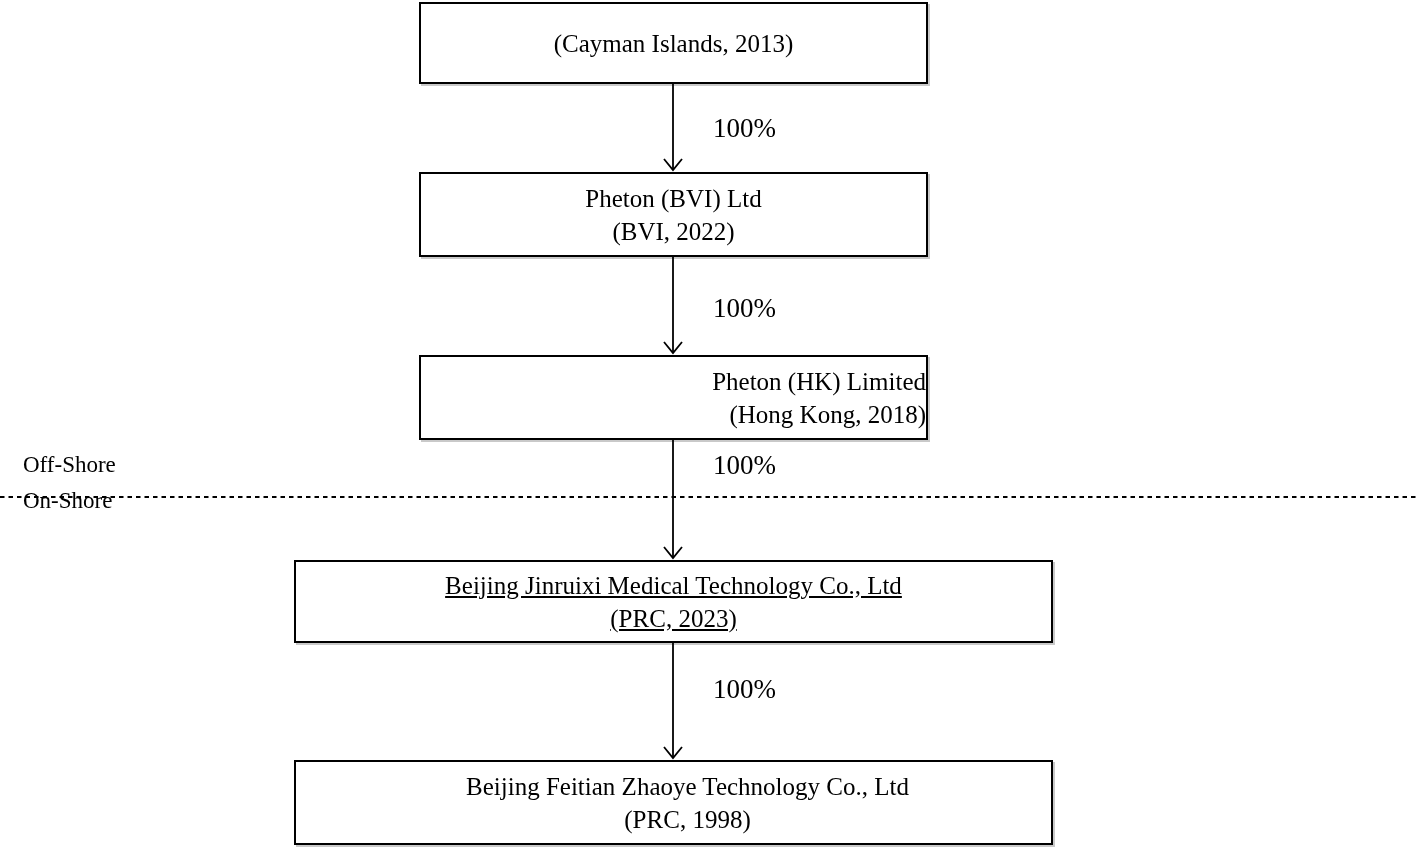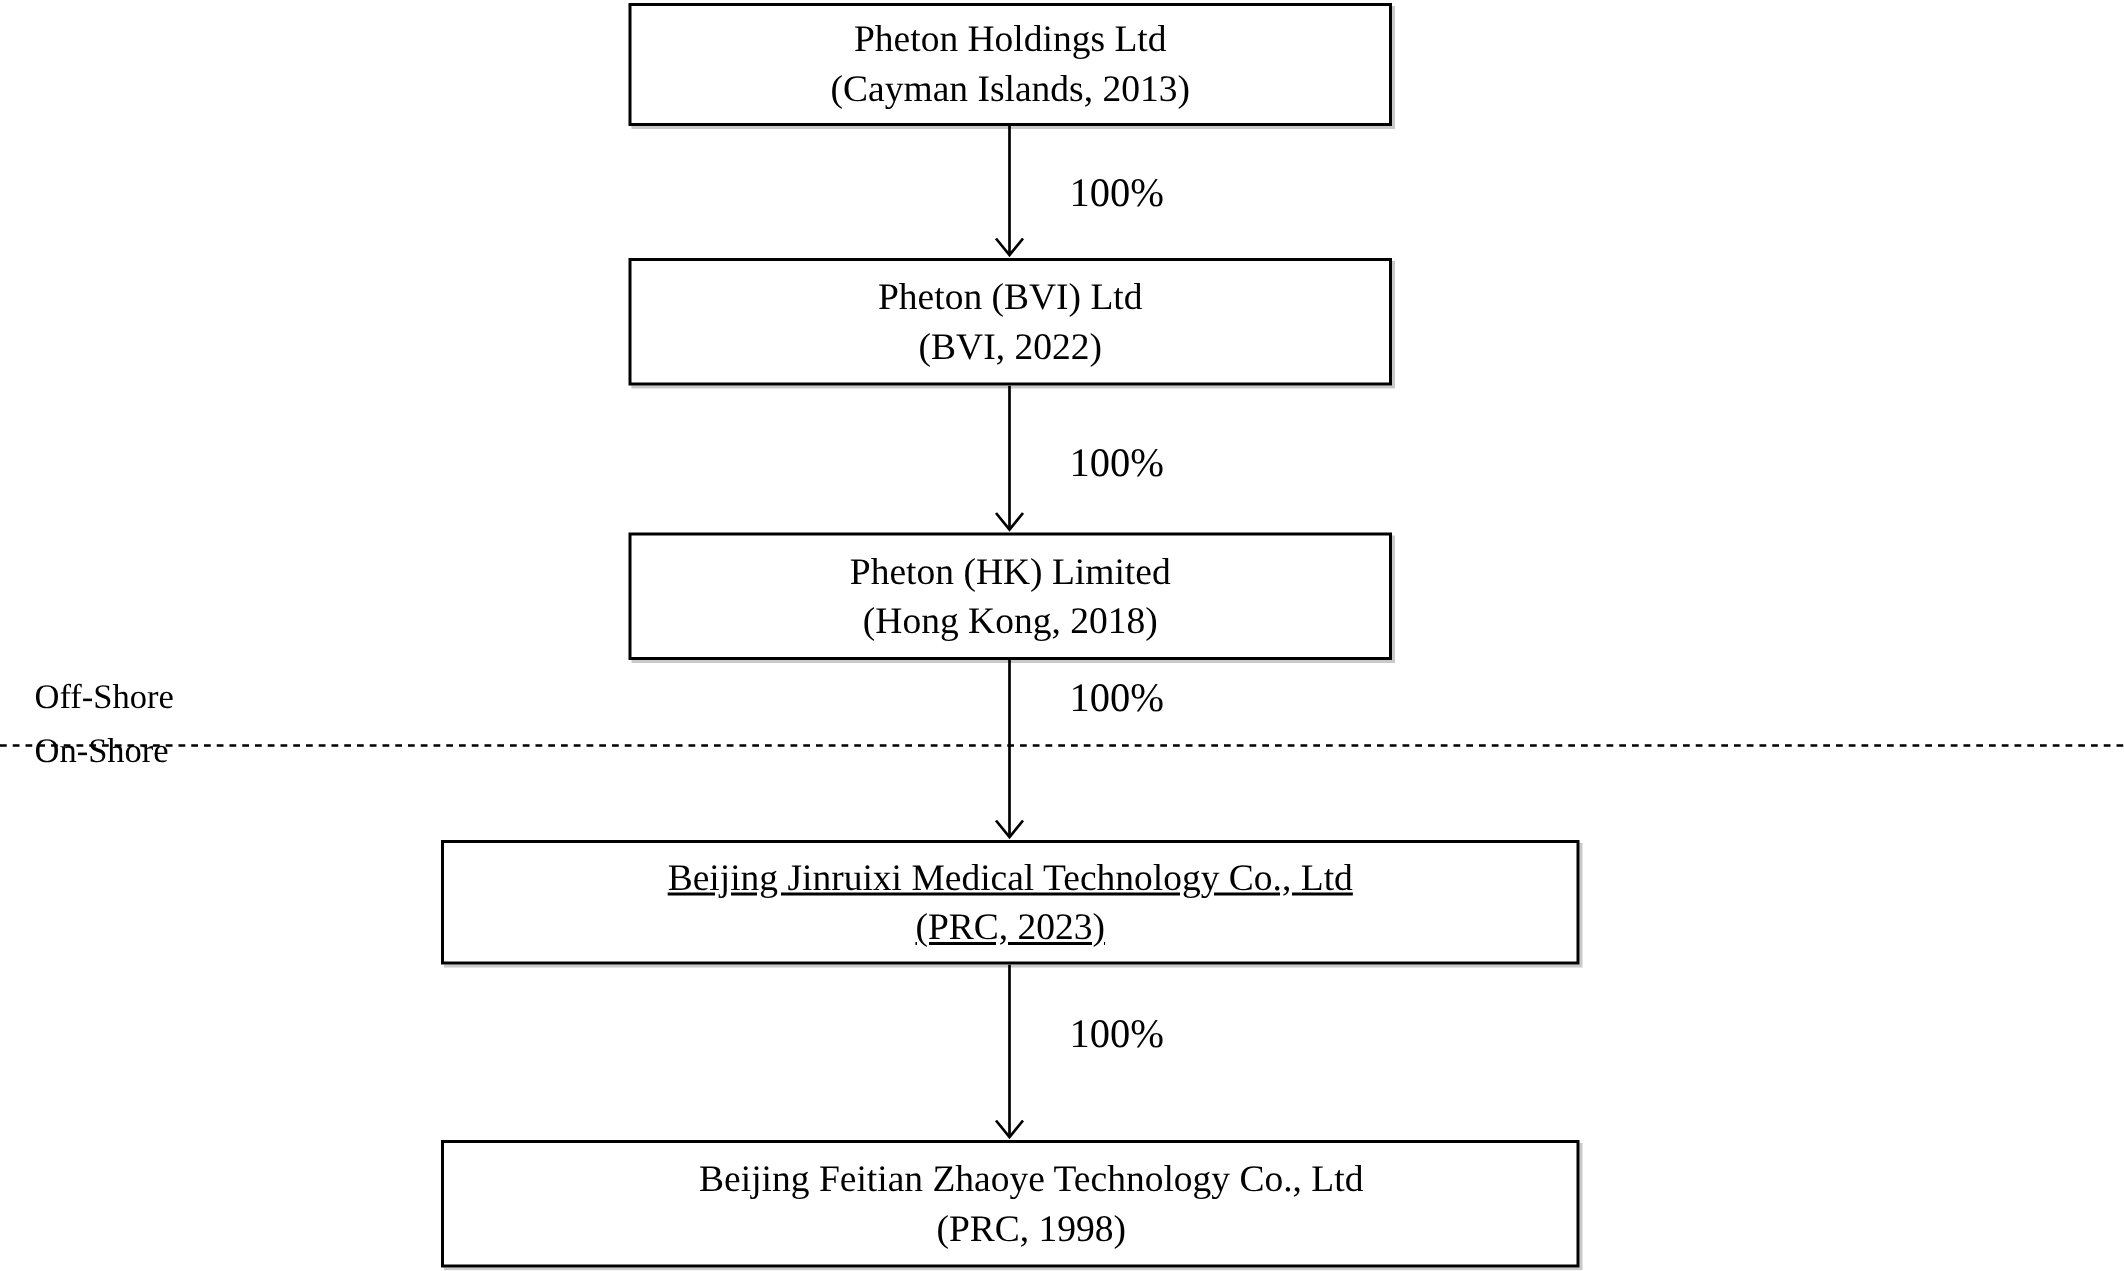--- a/index.html
+++ b/index.html
@@ -25,21 +25,21 @@
     display: flex;
     flex-direction: column;
     align-items: center;
     justify-content: center;
     text-align: center;
     font-size: 25px;
     line-height: 33px;
   }
   .node-1 { left: 419px; top: 2px;   width: 509px; height: 82px; }
   .node-2 { left: 419px; top: 172px; width: 509px; height: 85px; font-family: Liberation Serif, serif; }
-  .node-3 { left: 419px; top: 355px; width: 509px; height: 85px; }
+  .node-3 { left: 419px; top: 355px; width: 509px; height: 85px; align-items: flex-end; }
   .node-4 { left: 294px; top: 560px; width: 759px; height: 83px; text-decoration: underline; }
   .node-5 { left: 294px; top: 760px; width: 759px; height: 85px; padding-left: 28px; }
   .arrow {
     position: absolute;
     left: 661px;
     width: 24px;
   }
   .arrow-1 { top: 84px;  height: 88px; }
   .arrow-2 { top: 257px; height: 98px; }
   .arrow-3 { top: 440px; height: 120px; }
@@ -69,21 +69,20 @@
     width: 1416px;
     height: 4px;
   }
 </style>
 </head>
 <body>
 
 <div class="canvas">
 
   <div class="node node-1">
-    <div>Pheton Holdings Ltd</div>
     <div>(Cayman Islands, 2013)</div>
   </div>
 
   <div class="node node-2">
     <div>Pheton (BVI) Ltd</div>
     <div>(BVI, 2022)</div>
   </div>
 
   <div class="node node-3">
     <div>Pheton (HK) Limited</div>

